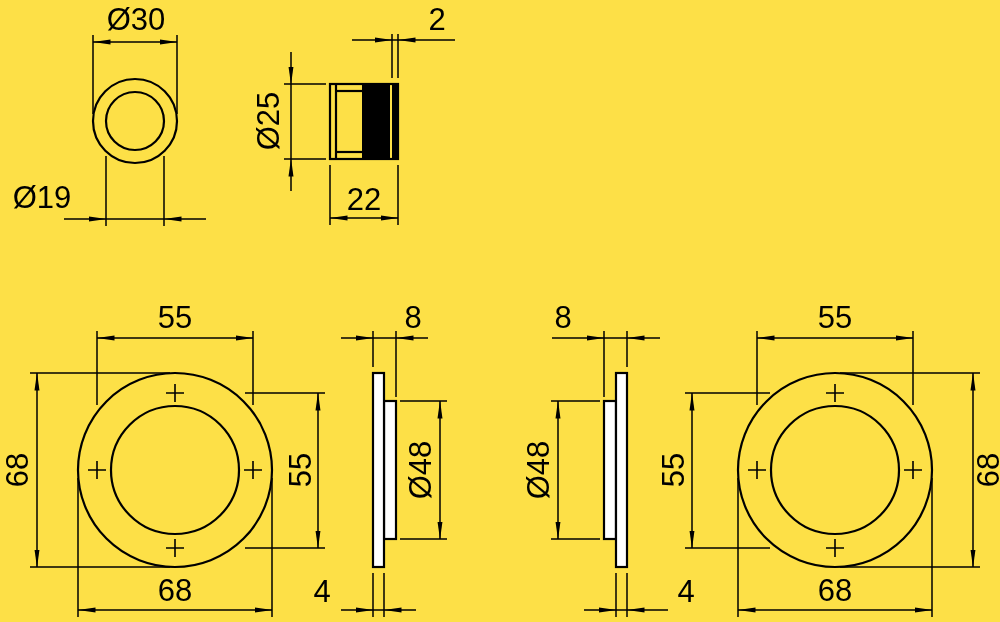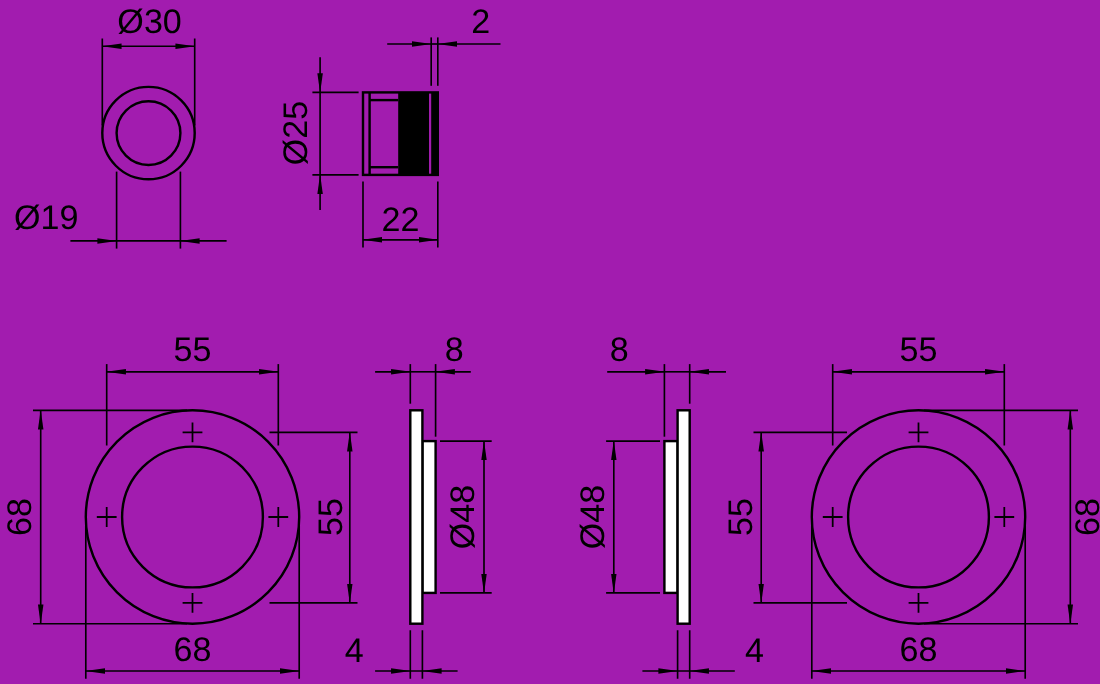--- a/index.html
+++ b/index.html
@@ -1,16 +1,16 @@
 <!DOCTYPE html>
 <html><head>
 <meta charset="utf-8">
 <style>
   html,body{margin:0;padding:0;background:#ffffff;}
-  .canvas{position:relative;width:1000px;height:622px;background:#a21caf;overflow:hidden;}
+  .canvas{position:relative;width:1000px;height:622px;background:#fde047;overflow:hidden;}
   svg{display:block;}
   text{font:31px "Liberation Sans", sans-serif;fill:#000000;}
   .thick{stroke:#000000;stroke-width:2.2;fill:none;}
   .thin{stroke:#000000;stroke-width:1.5;fill:none;}
   .cross{stroke:#000000;stroke-width:1.6;fill:none;}
   .solid{fill:#000000;stroke:none;}
   .white{fill:#ffffff;}
 </style>
 </head>
 <body>

